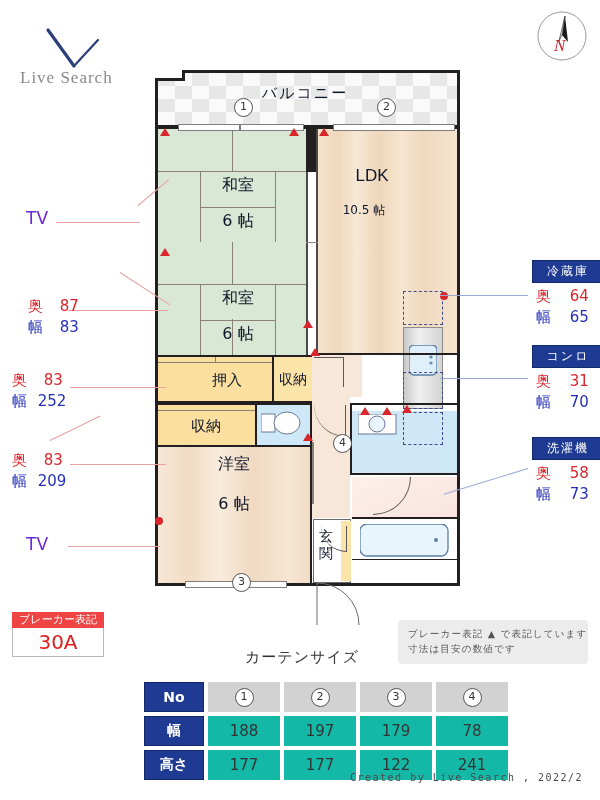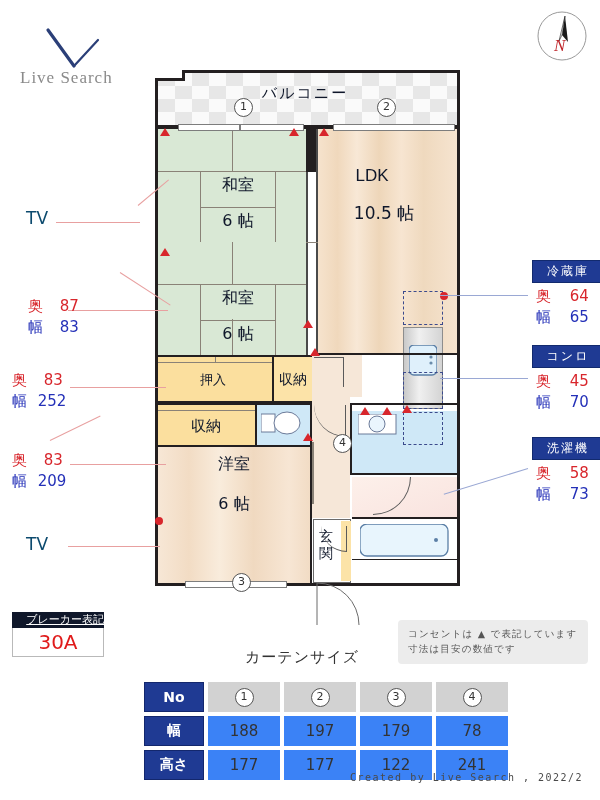--- a/index.html
+++ b/index.html
@@ -51,46 +51,46 @@
   
   .dimblk{position:absolute;font-family:"DejaVu Sans",sans-serif;font-size:15px;white-space:nowrap;}
   .dimblk .k{color:#d8262c;}
   .dimblk .v1{color:#d8262c;}
   .dimblk .k2{color:#2430b8;}
   .dimblk .v2{color:#2430b8;}
   .dimrow{height:21px;line-height:21px;}
   .leader{position:absolute;height:1px;background:#e8a0a0;}
   .leader.blue{background:#9aa8d4;}
 
-  .tvlab{position:absolute;color:#0c4a6e;font-size:17px;font-family:"DejaVu Sans",sans-serif;}
+  .tvlab{position:absolute;color:#6d28d9;font-size:17px;font-family:"DejaVu Sans",sans-serif;}
 
   .applbl{position:absolute;background:#1f3a93;color:#fff;border:1px solid #122a6e;
           font-family:"DejaVu Sans",sans-serif;font-size:12px;letter-spacing:2px;
           padding:2px 6px;text-align:center;}
 
   
   #breaker{left:12px;top:612px;width:92px;height:46px;}
-  #breaker .hd{background:#0f172a;color:#fff;font-size:11px;text-align:right;
-          font-family:"DejaVu Sans",sans-serif;height:16px;line-height:16px;letter-spacing:0px;text-decoration:underline;}
+  #breaker .hd{background:#ef4444;color:#fff;font-size:11px;text-align:center;
+          font-family:"DejaVu Sans",sans-serif;height:16px;line-height:16px;letter-spacing:0px;}
   #breaker .bd{border:1px solid #b9b9b9;border-top:none;background:#fff;color:#e01b1b;
           font-size:20px;text-align:center;height:28px;line-height:28px;
           font-family:"DejaVu Sans",sans-serif;}
 
   
   #notes{left:398px;top:620px;width:190px;height:44px;background:#ececec;border-radius:4px;
          font-family:"DejaVu Sans",sans-serif;font-size:9.5px;color:#555;letter-spacing:1.2px;
          padding:6px 0 0 10px;box-sizing:border-box;line-height:15px;}
 
   
   #curtitle{left:245px;top:648px;font-family:"DejaVu Sans",sans-serif;font-size:15px;color:#333;letter-spacing:1px;}
   #curtable{left:140px;top:678px;}
   #curtable table{border-collapse:separate;border-spacing:4px;}
   #curtable th{background:#1f3a93;color:#fff;font-family:"DejaVu Sans",sans-serif;font-size:14px;
                width:56px;height:26px;font-weight:bold;border:1px solid #13276d;}
-  #curtable td{background:#3b82f6;width:70px;height:26px;text-align:center;
+  #curtable td{background:#14b8a6;width:70px;height:26px;text-align:center;
                font-family:"DejaVu Sans",sans-serif;font-size:15px;color:#333;}
   #curtable td.hdc{background:#d2d2d2;}
   #curtable td.hdc .marker{position:static;display:inline-block;vertical-align:middle;}
 
   
   #footer{left:350px;top:772px;font-family:"DejaVu Sans Mono","Liberation Mono",monospace;font-size:10px;color:#4a4a4a;letter-spacing:1.5px;}
 </style>
 </head>
 <body>
 
@@ -149,38 +149,38 @@
   <div class="ln thin" style="left:120px;top:222px;width:1px;height:71px;"></div>
   <div class="ln thin" style="left:45px;top:258px;width:76px;height:1px;"></div>
   <div class="ln thin" style="left:77px;top:180px;width:1px;height:42px;"></div>
   <div class="ln thin" style="left:77px;top:257px;width:1px;height:36px;"></div>
 
   <div class="rlabel" style="left:46px;top:113px;width:74px;font-size:16px;">和室</div>
   <div class="rlabel" style="left:46px;top:149px;width:74px;font-size:16px;">6 帖</div>
   <div class="rlabel" style="left:46px;top:226px;width:74px;font-size:16px;">和室</div>
   <div class="rlabel" style="left:46px;top:262px;width:74px;font-size:16px;">6 帖</div>
   <div class="rlabel" style="left:182px;top:104px;width:70px;font-size:17px;font-family:'Liberation Sans',sans-serif;">LDK</div>
-  <div class="rlabel" style="left:184px;top:140px;width:90px;font-size:17px;">10.5 帖</div>
+  <div class="rlabel" style="left:164px;top:140px;width:90px;font-size:12px;">10.5 帖</div>
   <div class="rlabel" style="left:42px;top:392px;width:74px;font-size:16px;">洋室</div>
   <div class="rlabel" style="left:42px;top:432px;width:74px;font-size:16px;">6 帖</div>
 
   <div class="ln dark" style="left:151px;top:67px;width:10px;height:41px;"></div>
   <div class="ln dark" style="left:151px;top:108px;width:12px;height:2px;"></div>
   <div class="ln" style="left:151px;top:110px;width:2px;height:183px;"></div>
   <div class="ln" style="left:161px;top:67px;width:2px;height:226px;"></div>
   <div class="ln thin" style="left:151px;top:180px;width:12px;height:1px;"></div>
 
   <div class="pl stor" style="left:3px;top:295px;width:114px;height:44px;"></div>
   <div class="pl stor2" style="left:119px;top:295px;width:38px;height:44px;"></div>
   <div class="ln dark" style="left:3px;top:293px;width:154px;height:2px;"></div>
   <div class="ln dark" style="left:3px;top:339px;width:154px;height:2px;"></div>
   <div class="ln dark" style="left:117px;top:295px;width:2px;height:44px;"></div>
   <div class="ln thin" style="left:3px;top:300px;width:114px;height:1px;"></div>
   <div class="ln thin" style="left:60px;top:295px;width:1px;height:5px;"></div>
-  <div class="rlabel" style="left:28px;top:309px;width:60px;font-size:13px;">押入</div>
+  <div class="rlabel" style="left:42px;top:309px;width:60px;font-size:15px;">押入</div>
   <div class="rlabel" style="left:119px;top:309px;width:38px;font-size:14px;">収納</div>
 
   <div class="pl stor" style="left:3px;top:343px;width:97px;height:40px;"></div>
   <div class="pl watr" style="left:102px;top:343px;width:55px;height:40px;"></div>
   <div class="ln dark" style="left:3px;top:341px;width:154px;height:2px;"></div>
   <div class="ln dark" style="left:3px;top:383px;width:154px;height:2px;"></div>
   <div class="ln dark" style="left:100px;top:343px;width:2px;height:40px;"></div>
   <div class="ln thin" style="left:3px;top:348px;width:97px;height:1px;"></div>
   <div class="rlabel" style="left:20px;top:355px;width:62px;font-size:15px;">収納</div>
 
@@ -299,41 +299,41 @@
   <div class="dimrow"><span class="k">奥</span>
     <span class="v1" style="padding-left:14px;">64</span></div>
   <div class="dimrow"><span class="k2">幅</span>
     <span class="v2" style="padding-left:14px;">65</span></div>
 </div>
 
 <div class="leader blue" style="left:440px;top:378px;width:88px;"></div>
 <div class="applbl" style="left:532px;top:345px;width:58px;">コンロ</div>
 <div class="dimblk" style="left:536px;top:371px;">
   <div class="dimrow"><span class="k">奥</span>
-    <span class="v1" style="padding-left:14px;">45</span></div>
+    <span class="v1" style="padding-left:14px;">31</span></div>
   <div class="dimrow"><span class="k2">幅</span>
     <span class="v2" style="padding-left:14px;">70</span></div>
 </div>
 
 <div class="leader blue" style="left:440px;top:468px;width:88px;transform:rotate(-17deg);transform-origin:right center;"></div>
 <div class="applbl" style="left:532px;top:437px;width:58px;">洗濯機</div>
 <div class="dimblk" style="left:536px;top:463px;">
   <div class="dimrow"><span class="k">奥</span>
     <span class="v1" style="padding-left:14px;">58</span></div>
   <div class="dimrow"><span class="k2">幅</span>
     <span class="v2" style="padding-left:14px;">73</span></div>
 </div>
 
 <div class="abs" id="breaker">
   <div class="hd">ブレーカー表記</div>
   <div class="bd">30A</div>
 </div>
 
 <div class="abs" id="notes">
-  <div>コンセントは ▲ で表記しています</div>
+  <div>ブレーカー表記 ▲ で表記しています</div>
   <div>寸法は目安の数値です</div>
 </div>
 
 <div class="abs" id="curtitle">カーテンサイズ</div>
 <div class="abs" id="curtable">
   <table>
     <tbody>
         <tr>
       <th>No</th>
       <td class="hdc"><span class="marker">1</span></td>

